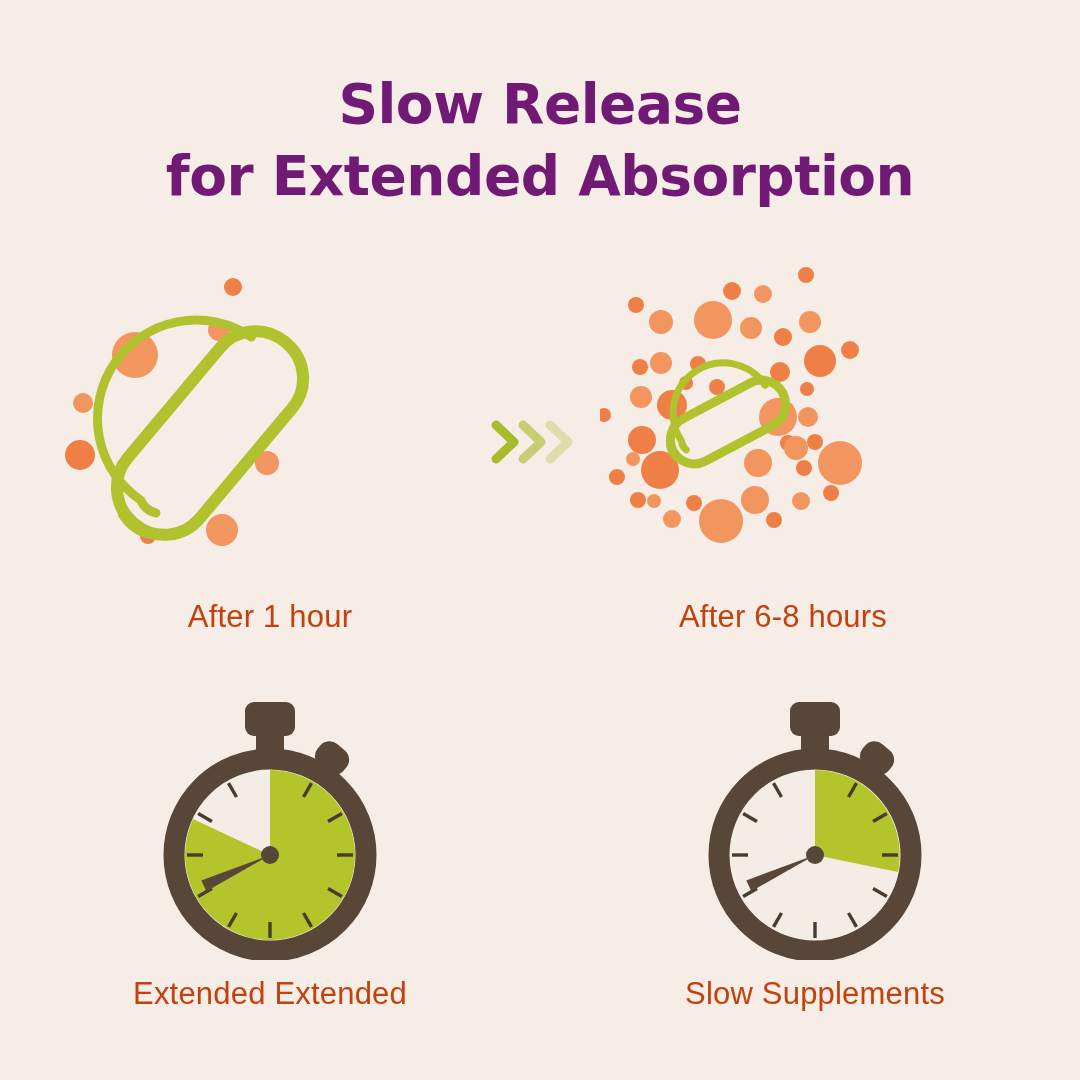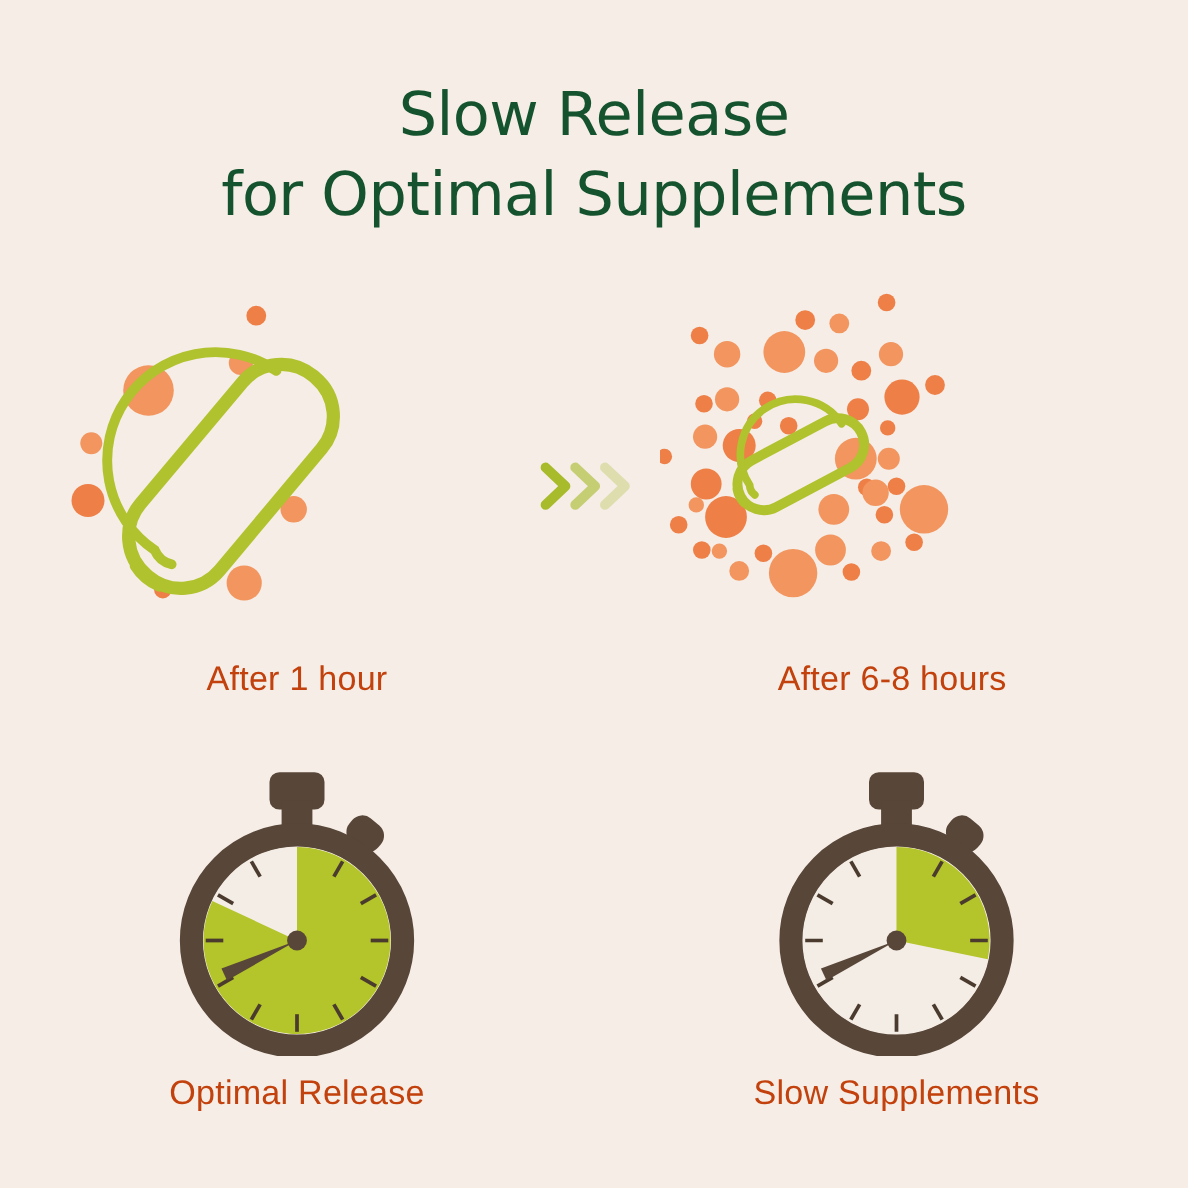--- a/index.html
+++ b/index.html
@@ -21,23 +21,23 @@
   
   .title-block {
     position: absolute;
     left: 0;
     top: 68px;
     width: 1080px;
     text-align: center;
   }
   .title-line {
     display: block;
-    color: #14532d;
+    color: #701a75;
     font-family: "DejaVu Sans", sans-serif;
-    font-weight: normal;
+    font-weight: bold;
     font-size: 55px;
     line-height: 72px;
     letter-spacing: -0.5px;
   }
 
   
   .panel {
     position: absolute;
     width: 430px;
     height: 330px;
@@ -57,21 +57,21 @@
     width: 430px;
     text-align: center;
     color: #c2410c;
     font-family: "Liberation Sans", sans-serif;
     font-weight: 400;
     font-size: 31px;
     line-height: 38px;
     letter-spacing: 0.2px;
   }
   .caption.c1 { left: 55px;  top: 598px; }
-  .caption.c2 { left: 596px; top: 598px; }
+  .caption.c2 { left: 568px; top: 598px; }
 
   
   .arrow-group {
     position: absolute;
     left: 490px;
     top: 412px;
     width: 100px;
     height: 60px;
   }
 
@@ -91,21 +91,21 @@
   .caption.c3 { left: 55px;  top: 975px; }
   .caption.c4 { left: 600px; top: 975px; }
 </style>
 </head>
 <body>
 
 <div id="infographic">
 
   <div class="title-block">
     <span class="title-line">Slow Release</span>
-    <span class="title-line">for Optimal Supplements</span>
+    <span class="title-line">for Extended Absorption</span>
   </div>
 
   <div class="panel left">
     <div class="stage">
       <svg width="430" height="330" viewBox="0 0 430 330" xmlns="http://www.w3.org/2000/svg">
         <g>
           <circle cx="178" cy="32" r="9" fill="#EE7F46"></circle>
           <circle cx="164" cy="75" r="11" fill="#F2955F"></circle>
           <circle cx="80" cy="100" r="23" fill="#F2955F"></circle>
           <circle cx="28" cy="148" r="10" fill="#F2955F"></circle>
@@ -220,21 +220,21 @@
         <line x1="120" y1="72" x2="120" y2="88" transform="rotate(300,120,155)"></line>
         <line x1="120" y1="72" x2="120" y2="88" transform="rotate(330,120,155)"></line>
       </g>
 
       <g transform="rotate(245,120,155)">
         <path d="M 120 155 L 114 82 L 126 82 Z" fill="#584638"></path>
       </g>
       <circle cx="120" cy="155" r="9" fill="#584638"></circle>
     </svg>
   </div>
-  <div class="caption c3">Optimal Release</div>
+  <div class="caption c3">Extended Extended</div>
 
   <div class="watch-wrap w2">
     <svg width="240" height="260" viewBox="0 0 240 260" xmlns="http://www.w3.org/2000/svg">
       <rect x="95" y="2" width="50" height="34" rx="9" ry="9" fill="#584638"></rect>
       <rect x="106" y="28" width="28" height="34" fill="#584638"></rect>
       <g transform="translate(182,58) rotate(40)">
         <rect x="-17" y="-14" width="34" height="28" rx="12" ry="12" fill="#584638"></rect>
       </g>
       <circle cx="120" cy="155" r="96" fill="none" stroke="#584638" stroke-width="21"></circle>
       <circle cx="120" cy="155" r="85" fill="#F3EDE6"></circle>

